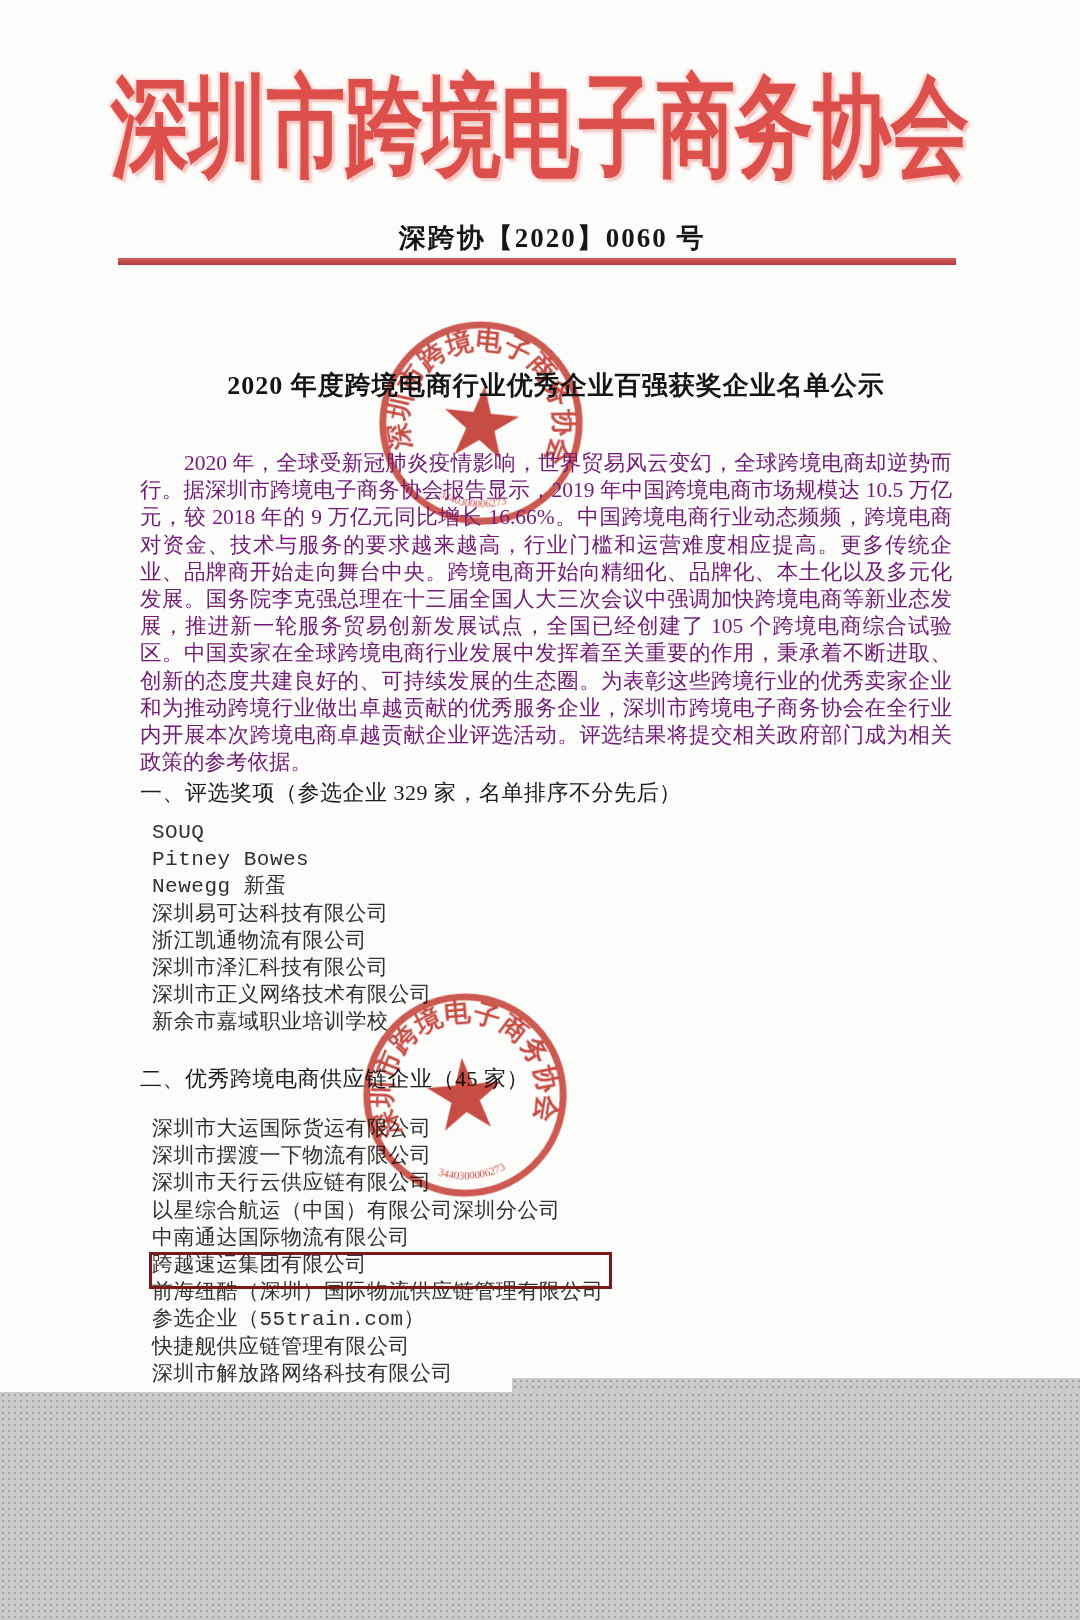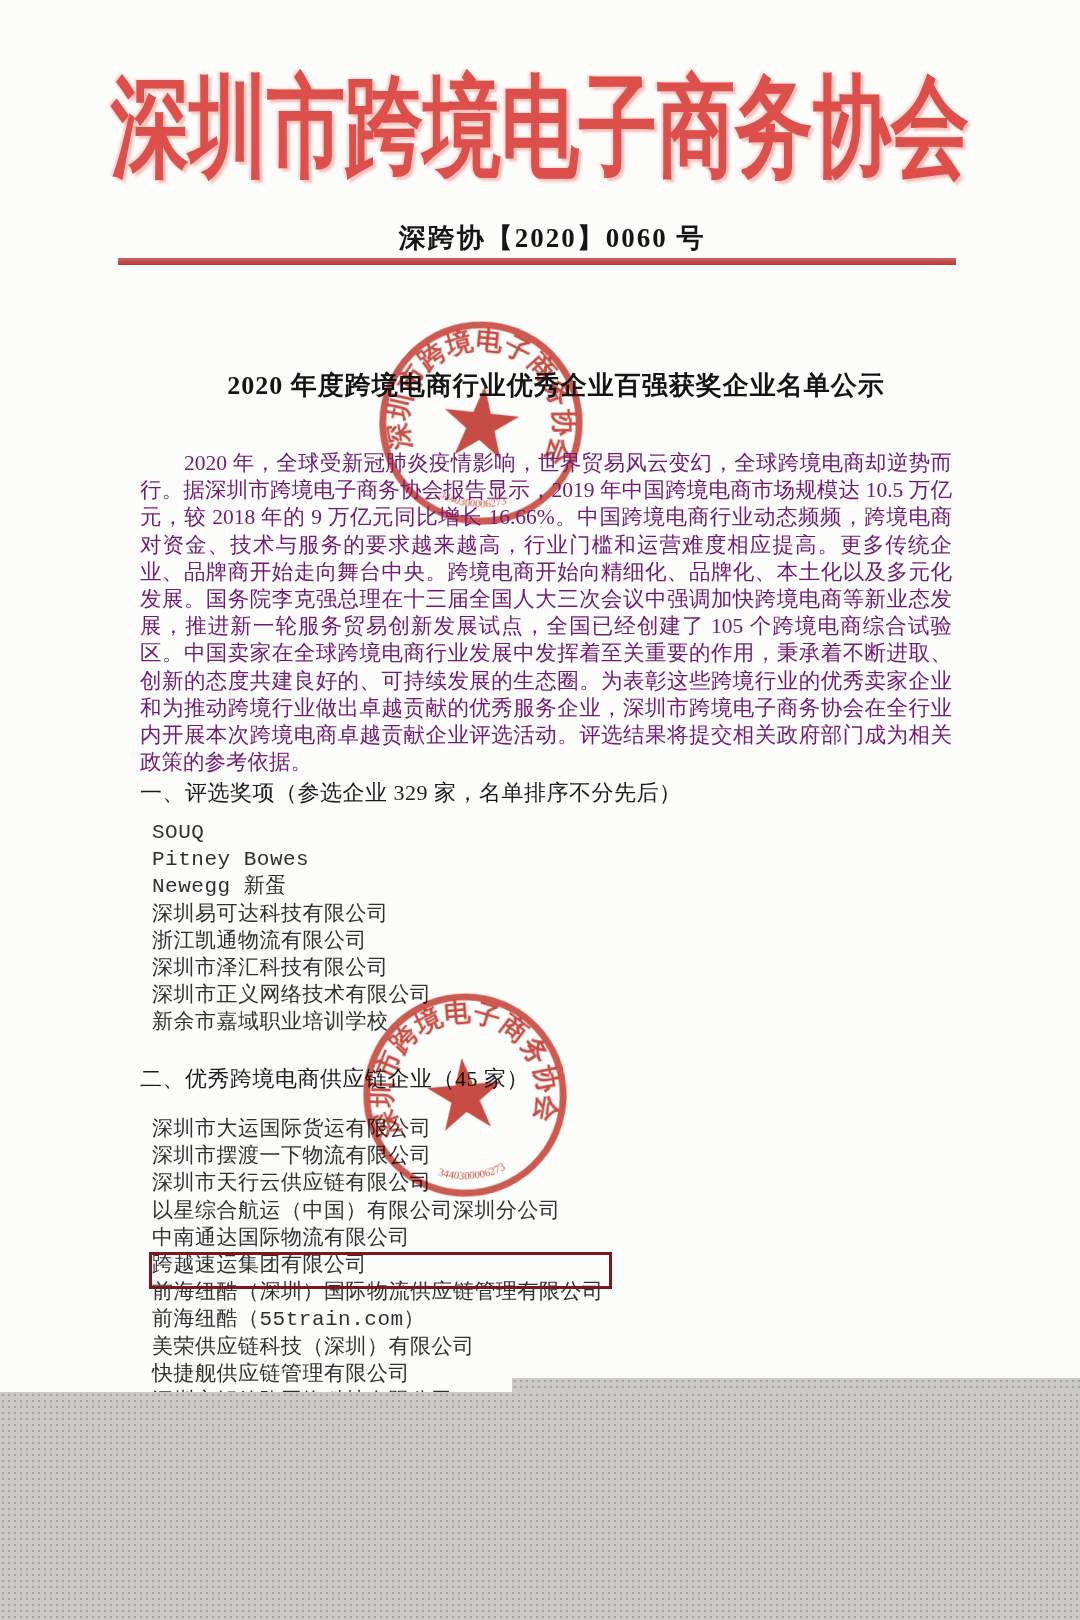--- a/index.html
+++ b/index.html
@@ -109,22 +109,21 @@
 
   <h3 class="sec-heading sec2-heading">二、优秀跨境电商供应链企业（45 家）</h3>
   <ul class="company-list list2">
     <li>深圳市大运国际货运有限公司</li>
     <li>深圳市摆渡一下物流有限公司</li>
     <li>深圳市天行云供应链有限公司</li>
     <li>以星综合航运（中国）有限公司深圳分公司</li>
     <li>中南通达国际物流有限公司</li>
     <li>跨越速运集团有限公司</li>
     <li>前海纽酷（深圳）国际物流供应链管理有限公司</li>
-    <li>前海纽酷（55train.com）</li>
-    <li>美荣供应链科技（深圳）有限公司</li>
+    <li>参选企业（55train.com）</li>
     <li>快捷舰供应链管理有限公司</li>
     <li>深圳市解放路网络科技有限公司</li>
   </ul>
 
   <div class="highlight-box"></div>
 
   <svg class="stamp stamp2" width="216" height="216" viewBox="0 0 220 220">
     <circle cx="110" cy="110" r="100" fill="none" stroke="#c5392f" stroke-width="7" opacity=".92"></circle>
     <path id="arcT2" d="M 45 147.5 A 75 75 0 1 1 175 147.5" fill="none"></path>
     <path id="arcS2" d="M 60.7 180.4 A 86 86 0 0 0 159.3 180.4" fill="none"></path>

